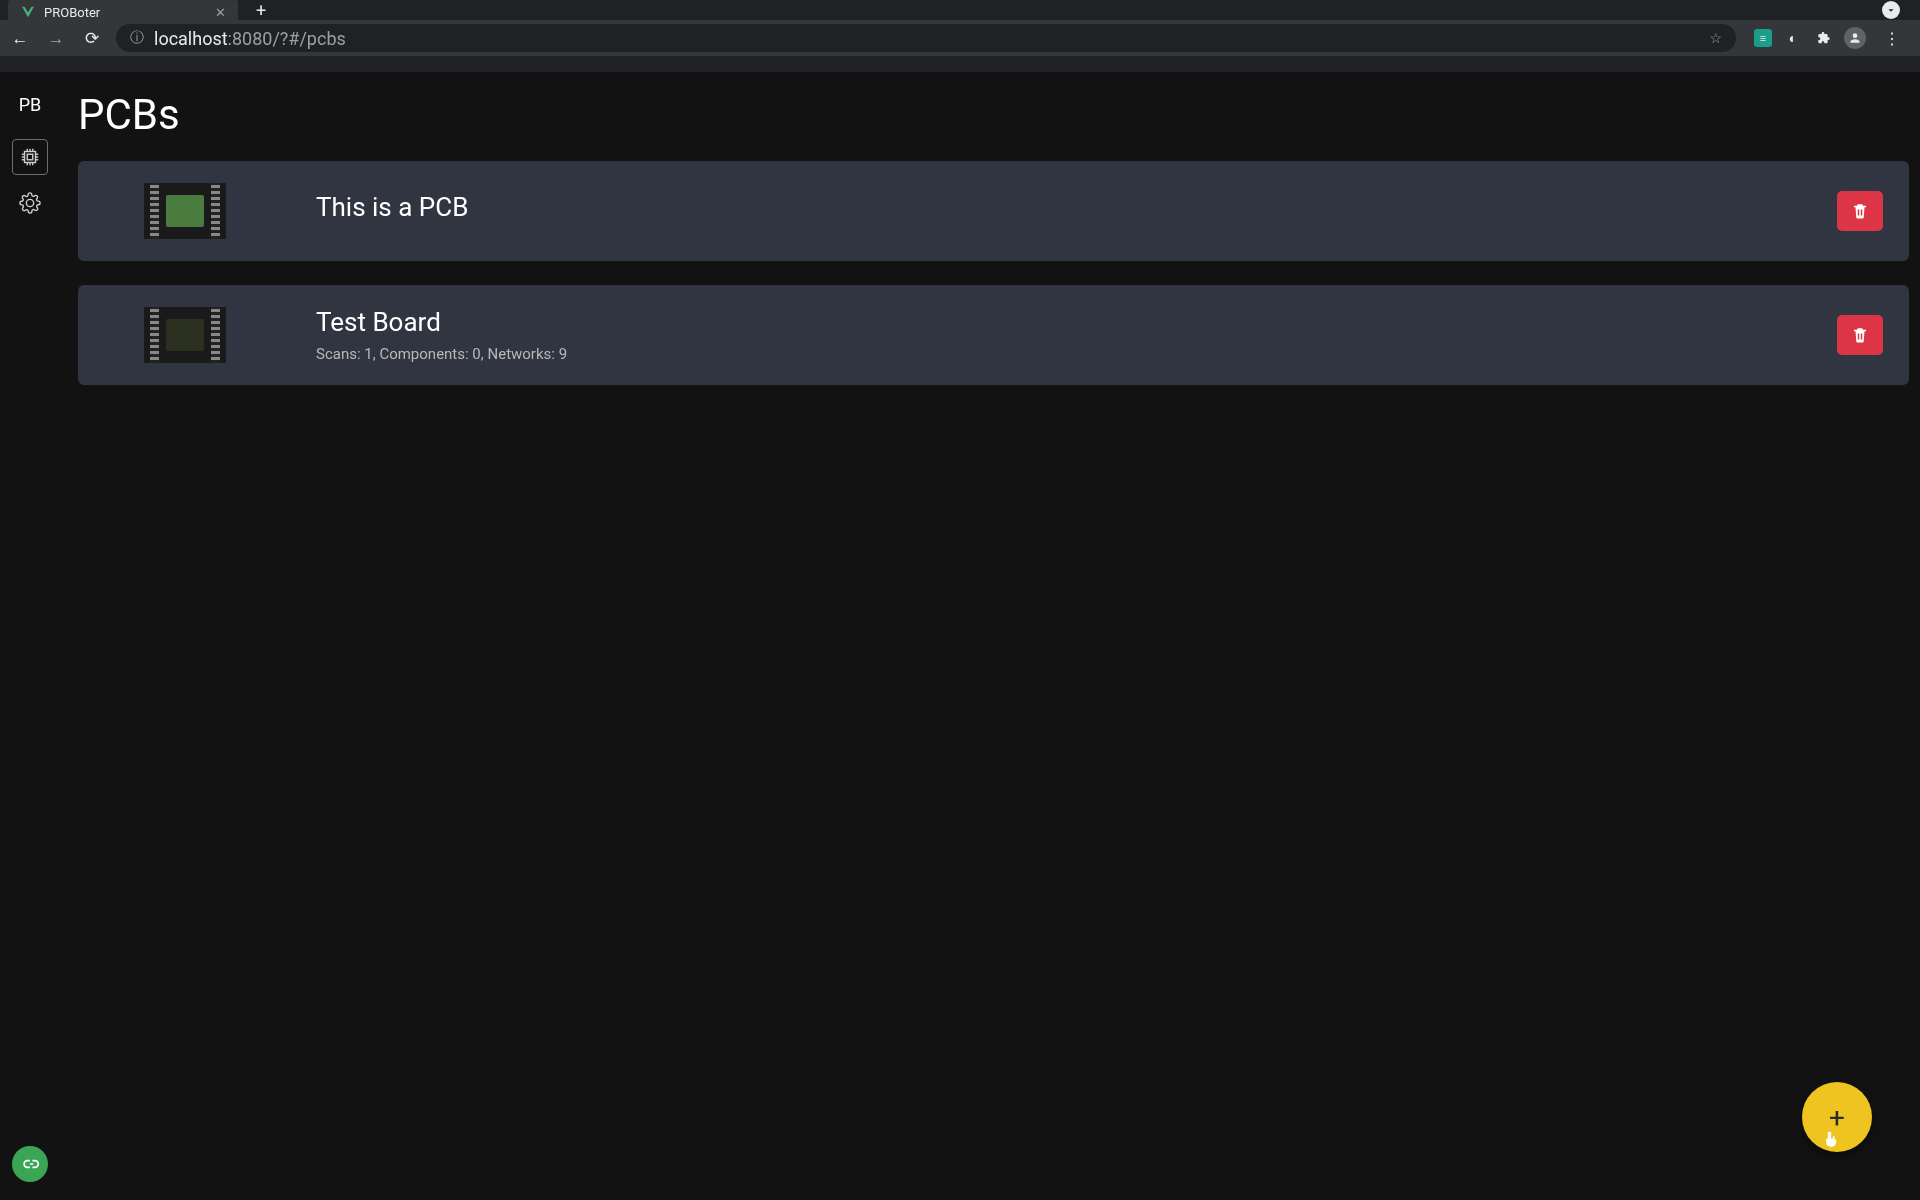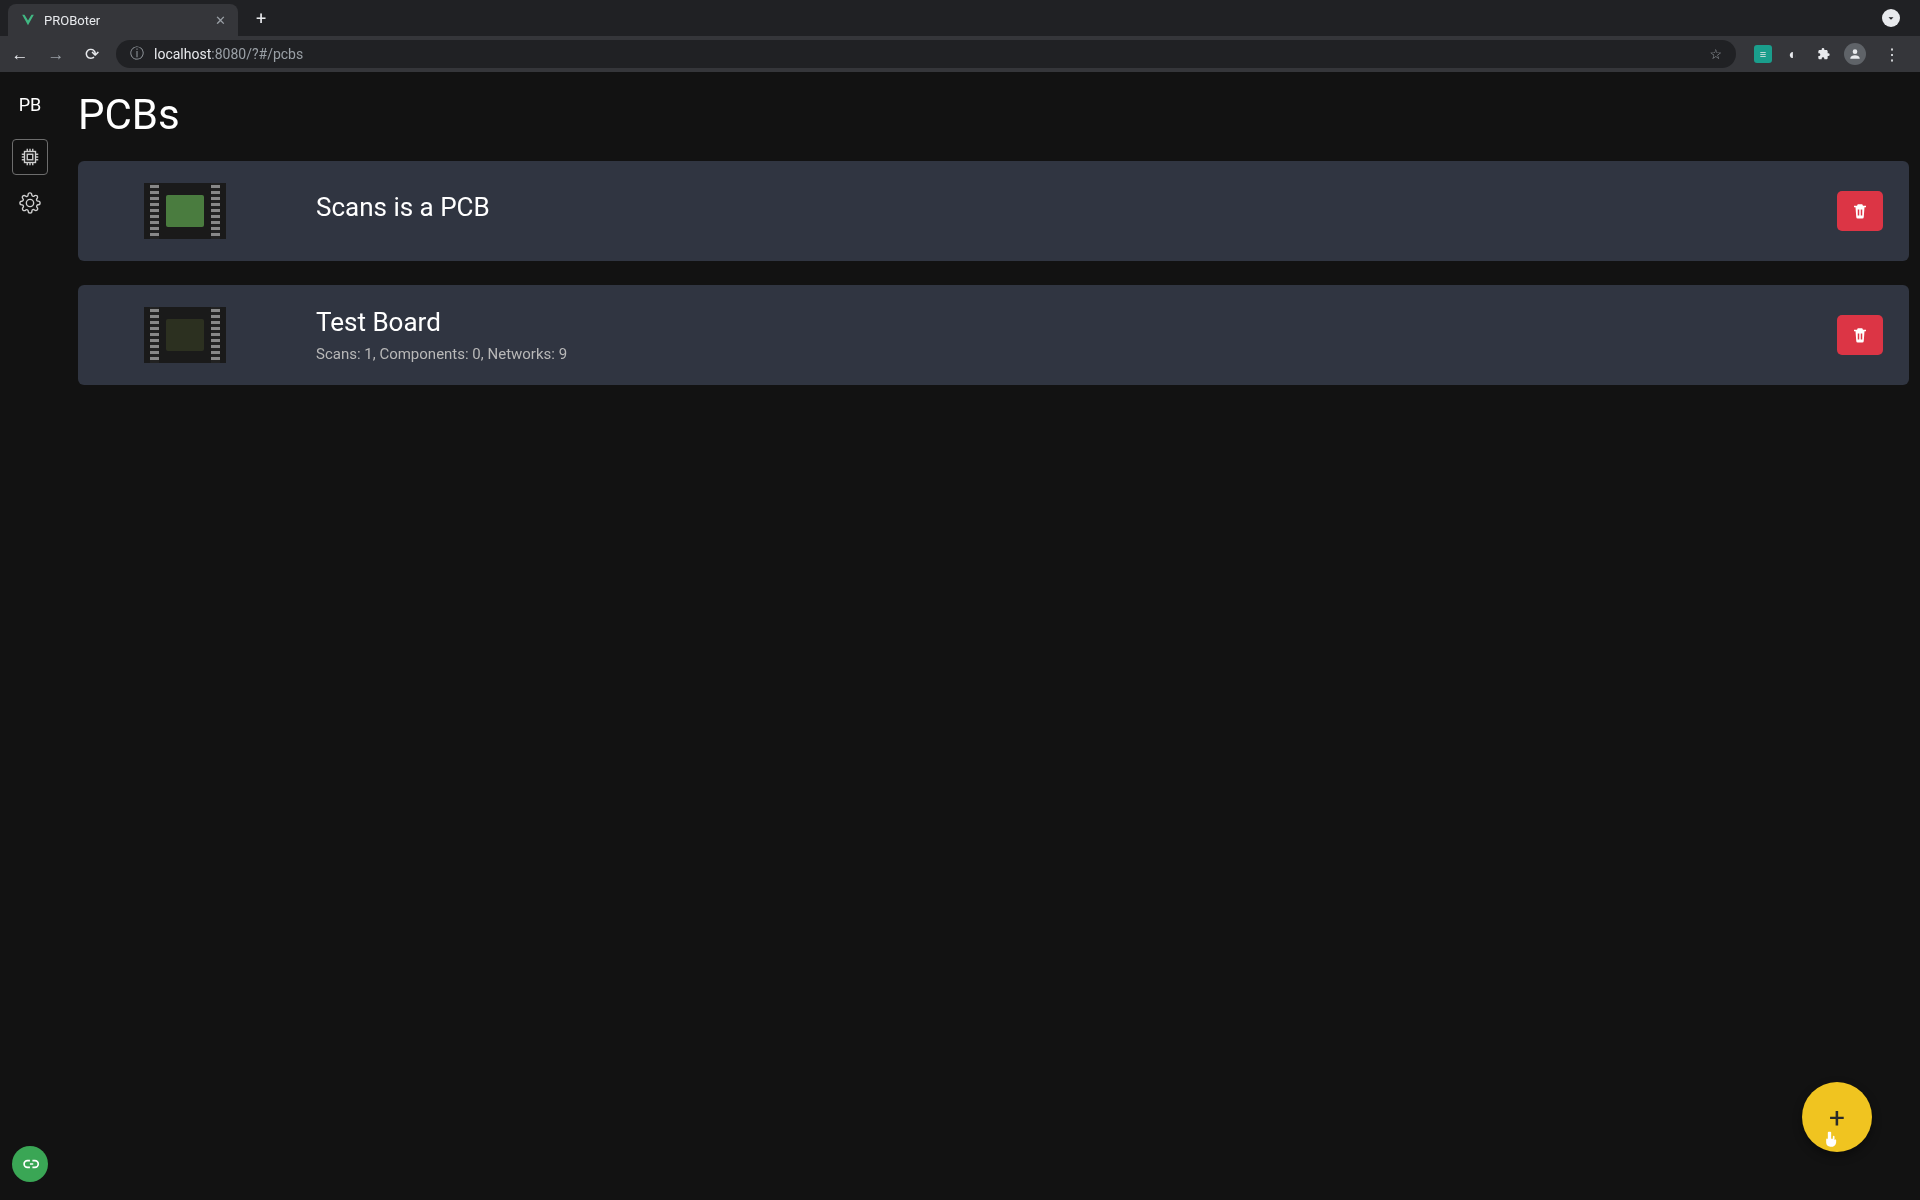--- a/index.html
+++ b/index.html
@@ -13,21 +13,21 @@
     }
 
     
     .browser-chrome {
       background: #202124;
       height: 72px;
     }
     .tab-bar {
       display: flex;
       align-items: center;
-      height: 36px;
+      height: 20px;
       padding: 0 8px;
     }
     .tab {
       display: flex;
       align-items: center;
       background: #35363a;
       border-radius: 8px 8px 0 0;
       height: 32px;
       padding: 0 12px;
       width: 230px;
@@ -92,21 +92,21 @@
       flex: 1;
       display: flex;
       align-items: center;
       background: #202124;
       border-radius: 20px;
       height: 28px;
       padding: 0 14px;
       gap: 10px;
     }
     .site-info { color: #9aa0a6; font-size: 14px; display:flex; align-items:center; }
-    .url-text { color: #9aa0a6; font-size: 14px; }
+    .url-text { color: #9aa0a6; font-size: 18px; }
     .url-text .host { color: #e8eaed; }
     .bookmark-star { margin-left: auto; color: #9aa0a6; font-size: 14px; }
     .ext-icons { display: flex; align-items: center; gap: 12px; padding: 0 6px; }
     .ext-icon { color: #e8eaed; font-size: 14px; cursor: pointer; display:flex; align-items:center; justify-content:center; width:18px; height:18px; }
     .ext-square { background:#1a9e8c; width:18px; height:18px; border-radius:3px; display:flex; align-items:center; justify-content:center; font-size:11px; }
     .avatar {
       width: 22px;
       height: 22px;
       border-radius: 50%;
       background: #5f6368;
@@ -351,21 +351,21 @@
   </div>
 
   <div class="main">
     <h1 class="page-title">PCBs</h1>
 
     <div class="pcb-card">
       <div class="pcb-thumb">
         <div class="pcb-chip green"></div>
       </div>
       <div class="pcb-info">
-        <div class="pcb-name">Scans is a PCB</div>
+        <div class="pcb-name">This is a PCB</div>
       </div>
       <button class="delete-btn">
         <svg viewBox="0 0 24 24">
           <path fill="#fff" d="M6 7h12l-1 13a2 2 0 01-2 2H9a2 2 0 01-2-2L6 7zm3-4h6l1 2h4v2H4V5h4l1-2zM9 10v8h2v-8H9zm4 0v8h2v-8h-2z"></path>
         </svg>
       </button>
     </div>
 
     <div class="pcb-card">
       <div class="pcb-thumb">

